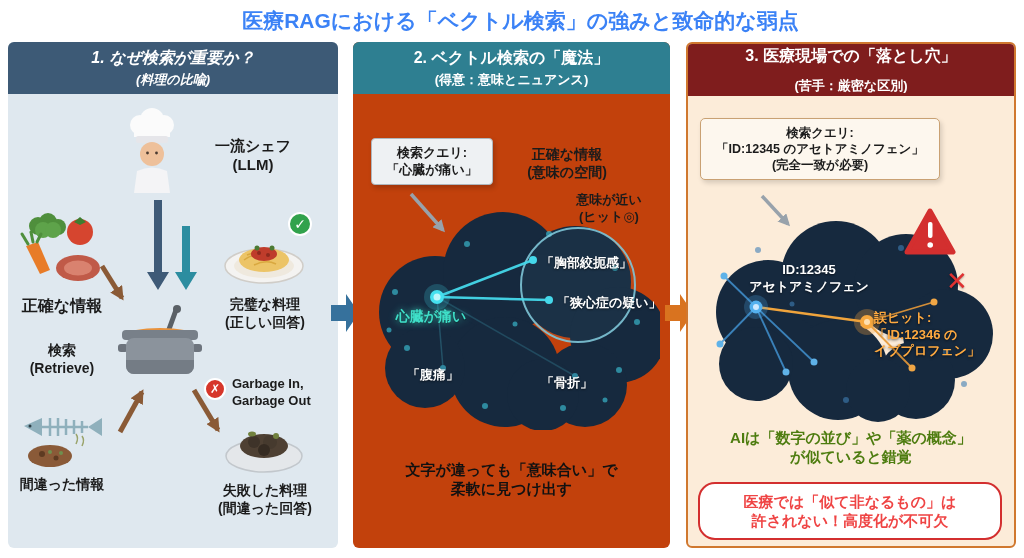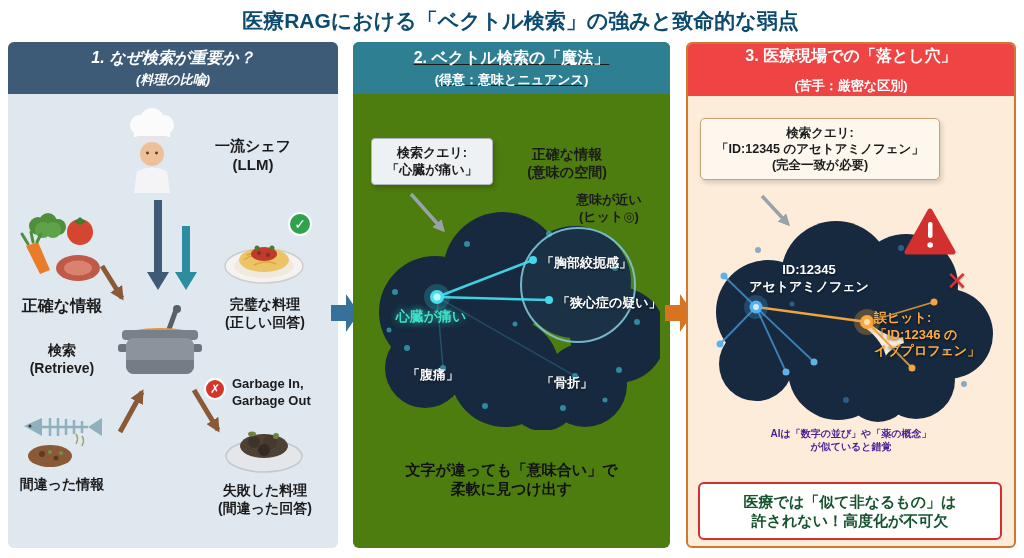--- a/index.html
+++ b/index.html
@@ -2,30 +2,30 @@
 <html><head>
 <meta charset="utf-8">
 <style>
   html,body{margin:0;padding:0;background:#fff;}
   *{box-sizing:border-box;}
   #canvas{position:relative;width:1024px;height:558px;background:#ffffff;overflow:hidden;
           font-family:"Liberation Sans","DejaVu Sans",sans-serif;color:#1b1b1b;}
   .abs{position:absolute;}
   .txt{font-weight:bold;text-align:center;line-height:1.28;}
   .txt span{display:block;white-space:nowrap;}
-  #page-title{left:17px;right:0;top:7px;text-align:center;font-size:21px;font-weight:bold;color:#0c4a6e;}
+  #page-title{left:17px;right:0;top:7px;text-align:center;font-size:21px;font-weight:bold;color:#3b82f6;}
 
   .panel{position:absolute;top:42px;height:506px;border-radius:6px;overflow:hidden;}
   #panel1{left:8px;width:330px;background:#dfe8ef;}
-  #panel2{left:353px;width:317px;background:#4d7c0f;text-decoration:underline;}
+  #panel2{left:353px;width:317px;background:#c2410c;}
   #panel3{left:686px;width:330px;background:#fcecd9;border:2px solid #d0782f;}
   .panel-header{height:52px;display:flex;flex-direction:column;justify-content:center;align-items:center;color:#fff;font-weight:bold;}
   #panel1 .panel-header{background:#3d5a76;font-style:italic;}
   #panel2 .panel-header{background:#2e7f91;}
-  #panel3 .panel-header{background:#ef4444;gap:8px;}
+  #panel3 .panel-header{background:#7f1d1d;gap:8px;}
   .ph1{font-size:16px;white-space:nowrap;}
   .ph2{font-size:13px;margin-top:2px;white-space:nowrap;text-align:right;}
   .panel-body{position:relative;width:100%;height:454px;}
 
   
   .flow-arrow{position:absolute;width:28px;height:38px;top:294px;}
   #flow-arrow-1{left:331px;}
   #flow-arrow-2{left:665px;}
 
   
@@ -69,24 +69,24 @@
   
   #p3-query{left:12px;top:22px;width:240px;padding:6px 3px;background:#fdf7ee;border:1.5px solid #c9a173;border-radius:5px;
             box-shadow:2px 3px 5px rgba(0,0,0,.15);font-size:12.5px;}
   #p3-query-arrow{left:66px;top:96px;width:50px;height:40px;}
   #p3-cloud{left:8px;top:116px;width:300px;height:210px;}
   #p3-warning{left:216px;top:112px;width:52px;height:48px;}
   #p3-xmark{left:258px;top:170px;font-size:26px;font-weight:bold;color:#e03131;text-shadow:0 1px 2px rgba(0,0,0,.35);}
   #p3-target-label{left:56px;top:166px;width:130px;font-size:13px;color:#fff;text-shadow:0 1px 2px rgba(0,0,0,.55);}
   #p3-miss-label{left:186px;top:214px;width:122px;font-size:13px;text-align:left;color:#ffaa40;
                  text-shadow:0 1px 3px rgba(0,0,0,.7);}
-  #p3-caption{left:8px;top:332px;width:310px;font-size:10px;color:#4c1d95;}
-  #p3-warnbox{left:10px;top:386px;width:304px;height:58px;background:#ffffff;border:2.5px solid #d32f2f;border-radius:6px;
+  #p3-caption{left:8px;top:332px;width:310px;font-size:15px;color:#4d7c0f;}
+  #p3-warnbox{left:10px;top:386px;width:304px;height:58px;background:#ffffff;border:2.5px solid #d32f2f;border-radius:17px;
               display:flex;flex-direction:column;justify-content:center;align-items:center;
-              color:#14532d;font-size:15px;font-weight:bold;line-height:1.3;}
+              color:#ef4444;font-size:15px;font-weight:bold;line-height:1.3;}
   #p3-warnbox span{white-space:nowrap;}
 </style>
 </head>
 <body>
 
 <div id="canvas">
 
   <div id="page-title" class="abs">医療RAGにおける「ベクトル検索」の強みと致命的な弱点</div>
 
   <section class="panel" id="panel1">

